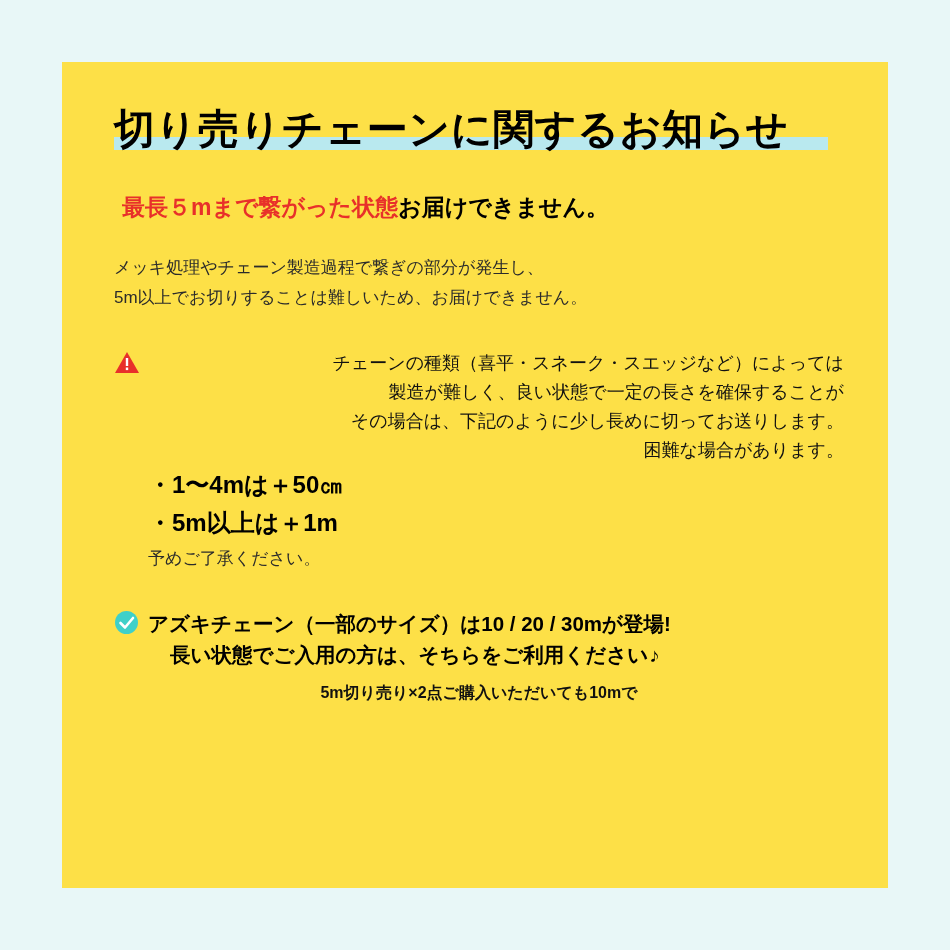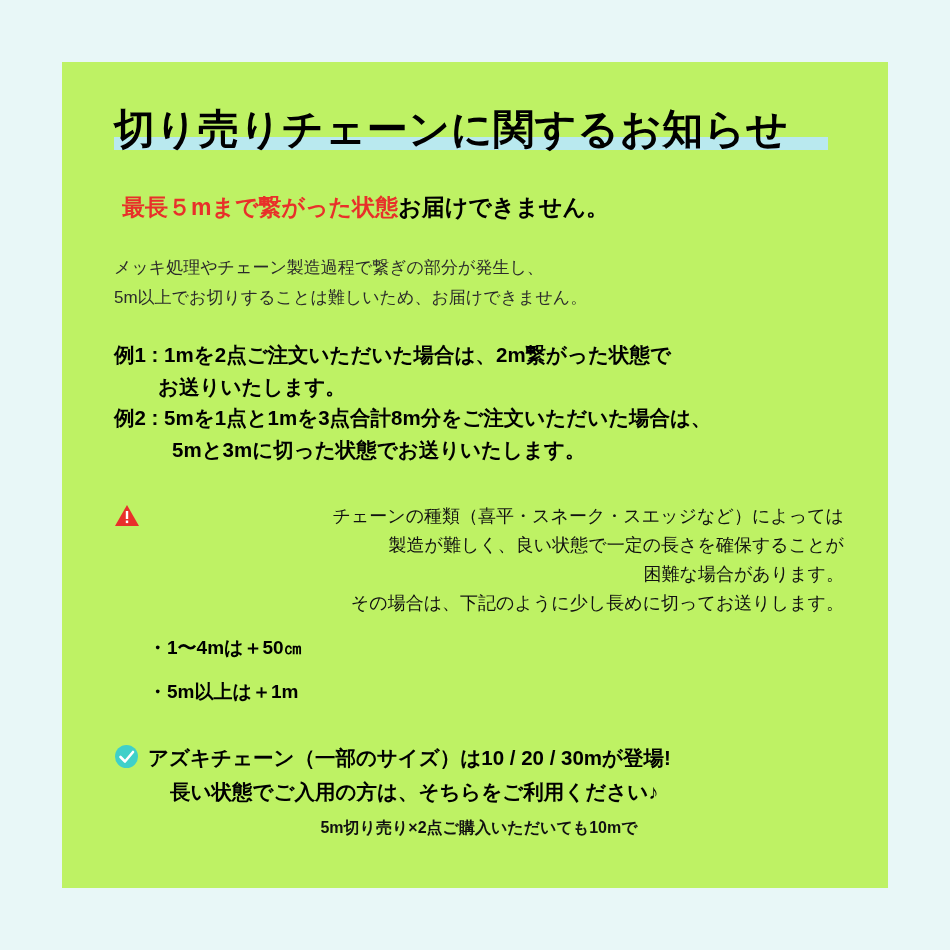--- a/index.html
+++ b/index.html
@@ -18,21 +18,21 @@
     width: 950px;
     height: 950px;
     box-sizing: border-box;
   }
   .card {
     position: absolute;
     left: 62px;
     top: 62px;
     width: 826px;
     height: 826px;
-    background: #bef264;
+    background: #fde047;
     box-sizing: border-box;
   }
   .inner {
     position: absolute;
     left: 52px;
     top: 32px;
     width: 730px;
   }
 
   
@@ -133,25 +133,25 @@
     height: 23px;
   }
   .warn-line {
     font-size: 18px;
     color: #111111;
     line-height: 1.62;
     white-space: nowrap;
     text-align: right;
   }
   .warn-bullet {
-    font-size: 19px;
+    font-size: 24px;
     font-weight: bold;
     color: #000000;
     line-height: 1.6;
-    margin-top: 14px;
+    margin-top: 0;
     white-space: nowrap;
   }
   .warn-tail {
     font-size: 17px;
     color: #2b2b2b;
     line-height: 1.6;
     margin-top: 3px;
   }
 
   
@@ -169,20 +169,21 @@
   }
   .promo-line {
     font-size: 20.5px;
     font-weight: bold;
     color: #000000;
     line-height: 1.62;
     white-space: nowrap;
   }
   .promo-line.indent {
     padding-left: 22px;
+    font-family: Liberation Mono, monospace;
   }
   .promo-small {
     margin-top: 8px;
     margin-left: -34px;
     text-align: center;
     font-size: 16px;
     font-weight: bold;
     color: #111111;
     line-height: 1.5;
   }
@@ -201,39 +202,34 @@
 
       <div class="lead">
         <span class="hl">最長５mまで繋がった状態</span><span>お届けできません。</span>
       </div>
 
       <div class="note">
         <div>メッキ処理やチェーン製造過程で繋ぎの部分が発生し、</div>
         <div>5m以上でお切りすることは難しいため、お届けできません。</div>
       </div>
 
-      <div class="examples">
-        <div class="ex-row">例1 : 1mを2点ご注文いただいた場合は、2m繋がった状態で</div>
-        <div class="ex-cont">お送りいたします。</div>
-        <div class="ex-row">例2 : 5mを1点と1mを3点合計8m分をご注文いただいた場合は、</div>
-        <div class="ex-cont deep">5mと3mに切った状態でお送りいたします。</div>
-      </div>
 
       <div class="warn">
         <svg class="warn-icon" viewBox="0 0 26 23">
           <polygon points="13,1 25,22 1,22" fill="#e8302a"></polygon>
           <rect x="11.8" y="7" width="2.4" height="8" fill="#ffffff"></rect>
           <rect x="11.8" y="16.5" width="2.4" height="2.6" fill="#ffffff"></rect>
         </svg>
         <div class="warn-line">チェーンの種類（喜平・スネーク・スエッジなど）によっては</div>
         <div class="warn-line">製造が難しく、良い状態で一定の長さを確保することが</div>
+        <div class="warn-line">その場合は、下記のように少し長めに切ってお送りします。</div>
         <div class="warn-line">困難な場合があります。</div>
-        <div class="warn-line">その場合は、下記のように少し長めに切ってお送りします。</div>
         <div class="warn-bullet">・1〜4mは＋50㎝</div>
         <div class="warn-bullet">・5m以上は＋1m</div>
+        <div class="warn-tail">予めご了承ください。</div>
       </div>
 
       <div class="promo">
         <svg class="check-icon" viewBox="0 0 25 25">
           <circle cx="12.5" cy="12.5" r="11.5" fill="#3fd0c9"></circle>
           <polyline points="6.5,13 11,17.5 19,8" fill="none" stroke="#ffffff" stroke-width="2.6" stroke-linecap="round" stroke-linejoin="round"></polyline>
         </svg>
         <div class="promo-line">アズキチェーン（一部のサイズ）は10 / 20 / 30mが登場!</div>
         <div class="promo-line indent">長い状態でご入用の方は、そちらをご利用ください♪</div>
         <div class="promo-small">

